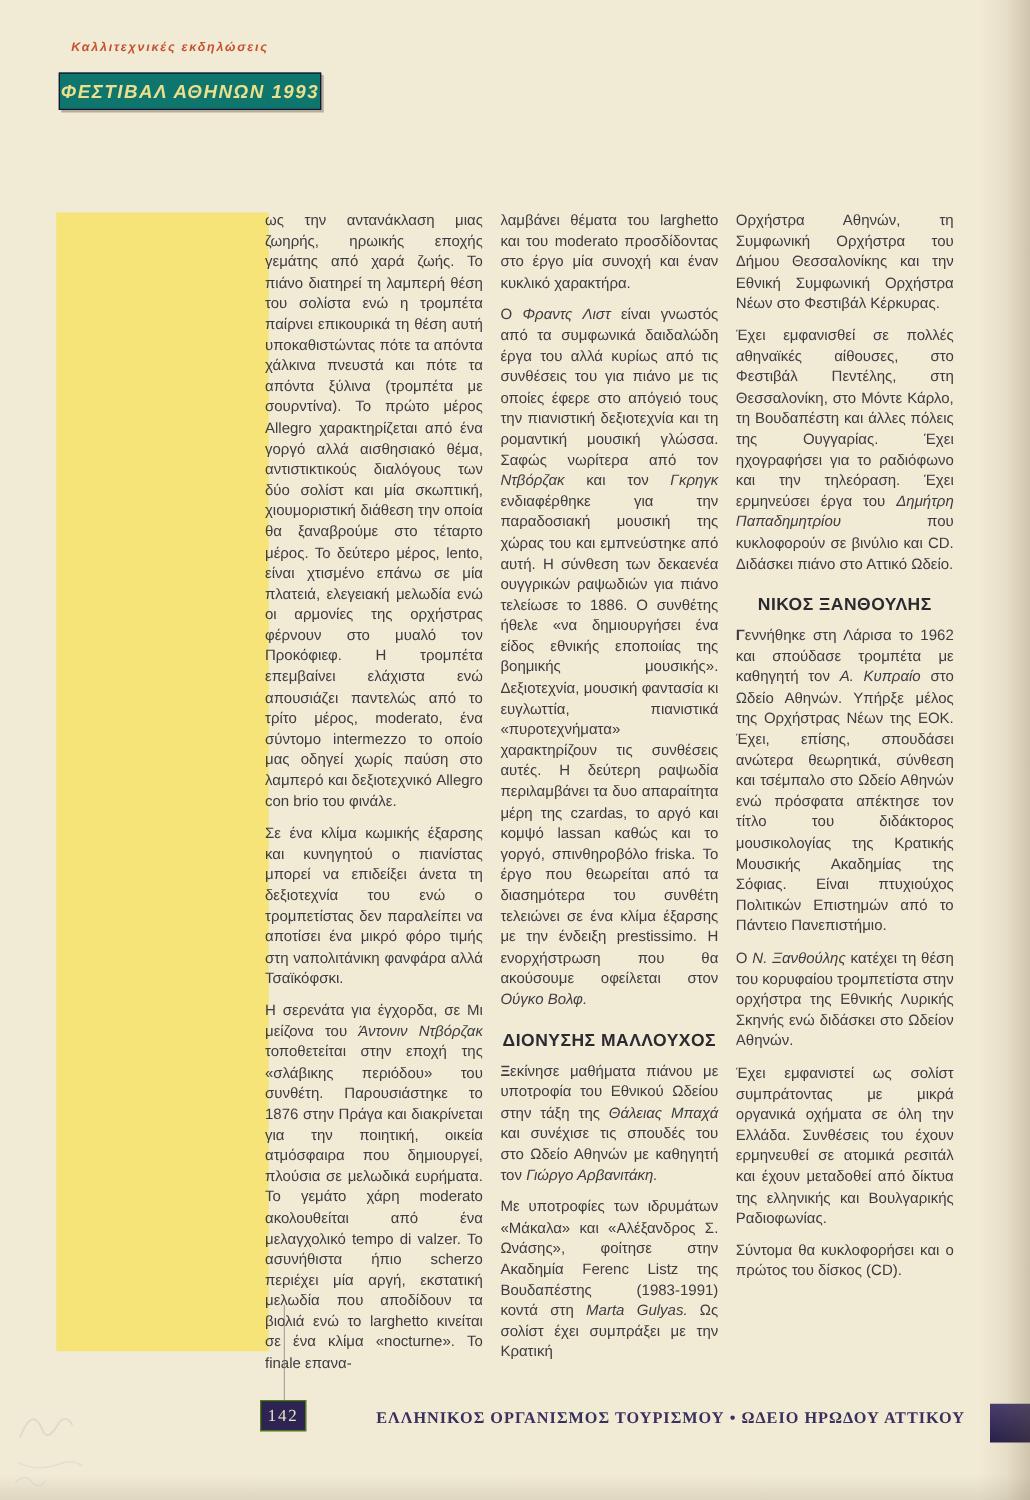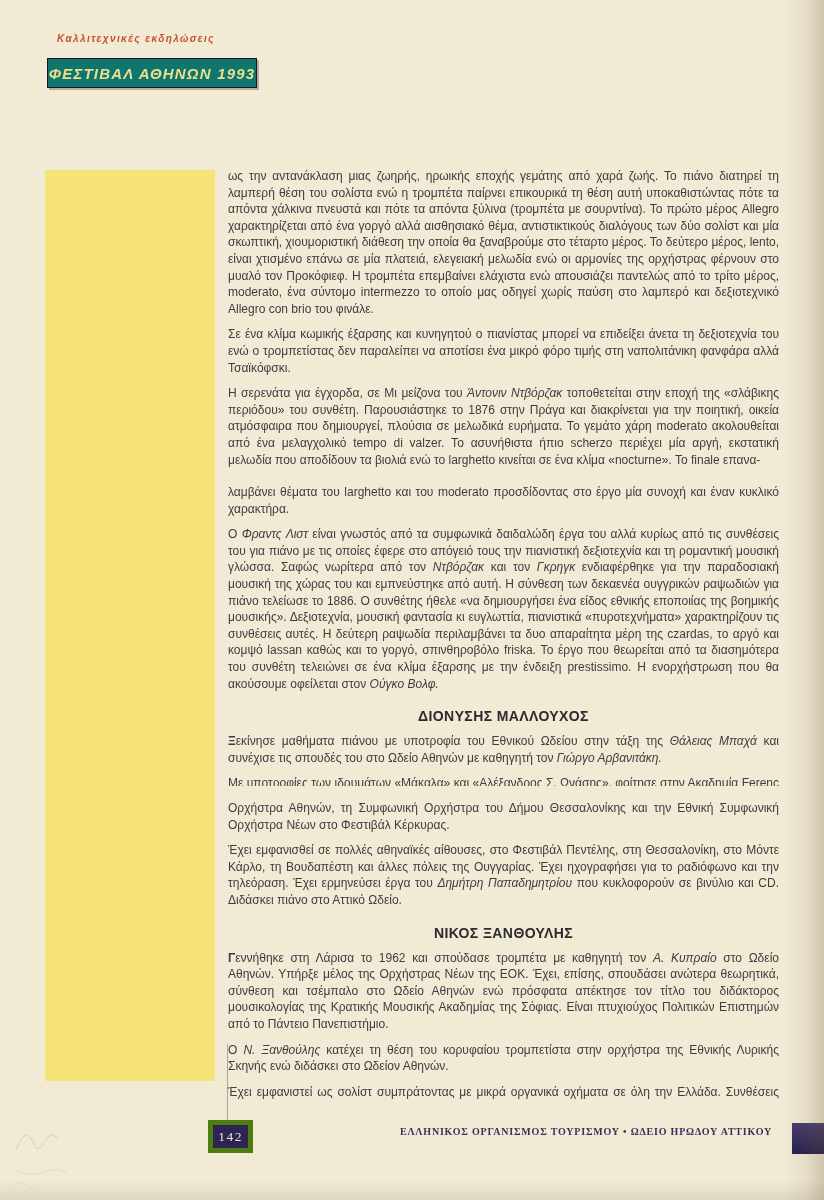--- a/index.html
+++ b/index.html
@@ -21,52 +21,52 @@
   }
   .title-box span{
     color:#eddf8d; font-size:15px; font-weight:bold; font-style:italic;
     letter-spacing:1.2px; white-space:nowrap;
   }
   .yellow-block{
     position:absolute; left:45px; top:170px; width:170px; height:911px;
     background:#f6e479;
   }
   .columns{
-    position:absolute; left:228px; top:168px; width:551px; height:934px;
-    display:flex; gap:14px;flex-direction:column;
+    position:absolute; left:212px; top:168px; width:551px; height:934px;
+    display:flex; gap:14px;
   }
   .col{
     flex:1 1 0; overflow:hidden;
     color:#3d3c40; font-size:12px; line-height:16.6px;
     text-align:justify; hyphens:auto;
   }
   .col p{margin:0 0 9px 0;}
   .col h3{
     margin:15px 0 8px 0; font-size:14px; line-height:18px;
     color:#2b2a30; letter-spacing:0.4px; font-weight:bold; text-align:center;
   }
   .italic{font-style:italic;margin-top:28px;}
   .bold{font-weight:bold;}
   .rule-v{
     position:absolute; left:227px; top:1044px; width:1px; height:78px;
     background:rgba(115,112,105,0.55);
   }
   .page-num{
     position:absolute; left:208px; top:1120px; width:35px; height:23px;
-    background:#2d2454; border:5px solid #4d7c0f;
+    background:#2d2454; border:1px solid #4d7c0f;
     display:flex; align-items:center; justify-content:center;
   }
   .page-num span{
     color:#ece4c6; font-family:"Liberation Serif", serif;
     font-size:13.5px; letter-spacing:1.5px;
   }
   .footer-text{
     position:absolute; right:52px; top:1126px;
     color:#39305e; font-family:"Liberation Serif", serif;
-    font-size:10px; font-weight:bold; letter-spacing:0.8px; white-space:nowrap;
+    font-size:13px; font-weight:bold; letter-spacing:0.8px; white-space:nowrap;
   }
   .edge-block{
     position:absolute; left:792px; top:1123px; width:32px; height:31px;
     background:linear-gradient(#453a6e,#241d49);
   }
   .right-shade{
     position:absolute; right:0; top:0; width:40px; height:100%;
     background:linear-gradient(to right, rgba(134,110,72,0) 0%, rgba(134,110,72,0.10) 55%, rgba(110,90,58,0.26) 100%);
     pointer-events:none;
   }

